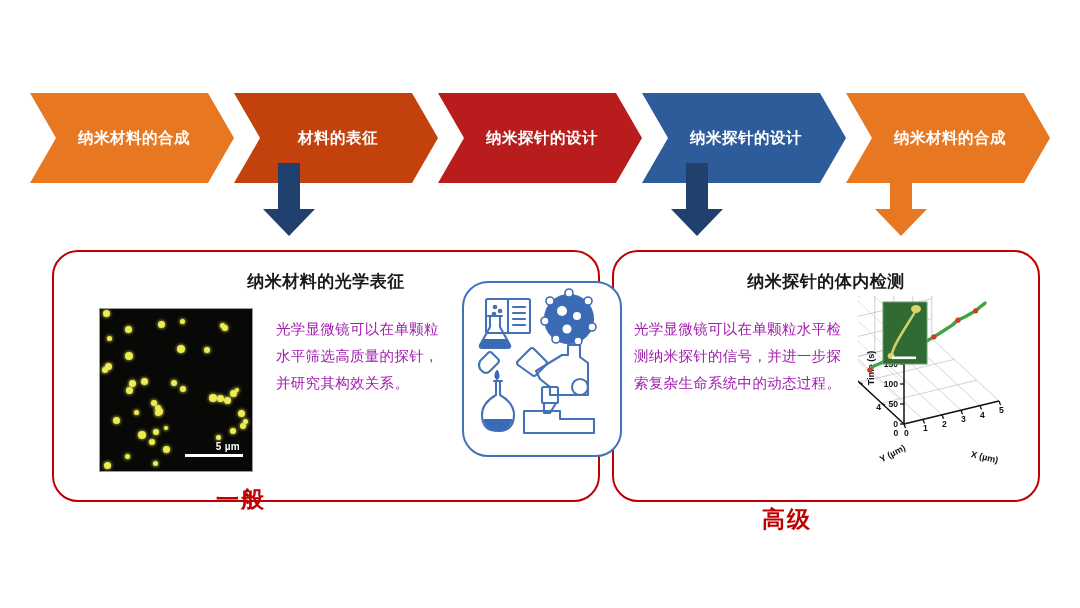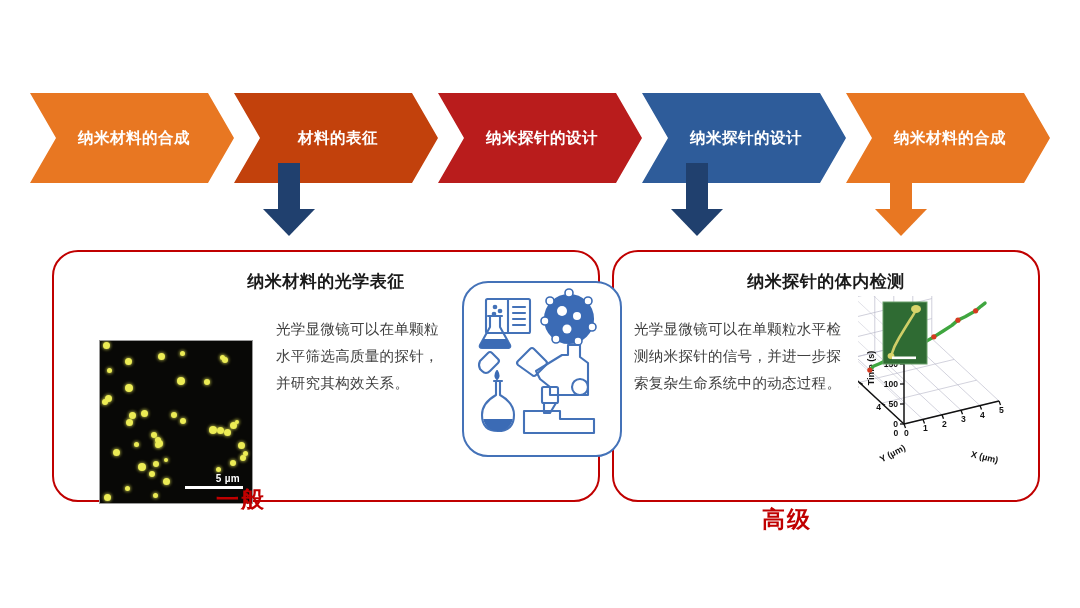--- a/index.html
+++ b/index.html
@@ -82,35 +82,34 @@
     text-align: center;
     font-size: 17px;
     font-weight: bold;
     color: #1a1a1a;
     letter-spacing: 0.5px;
   }
   .card-body {
     position: absolute;
     font-size: 14.5px;
     line-height: 1.85;
-    color: #404040;
+    color: #a21caf;
     letter-spacing: 0.3px;
   }
 
   
   #darkfield-image {
     position: absolute;
     left: 99px;
     top: 308px;
     width: 152px;
     height: 162px;
     background: #080806;
     border: 1px solid #9a9a9a;
     overflow: hidden;
-    margin-top: 32px;
   }
   .particle {
     position: absolute;
     border-radius: 50%;
     background: #ecec55;
     box-shadow: 0 0 3px 1px rgba(236,236,85,0.55);
   }
   #scale-bar-line {
     position: absolute;
     right: 9px;

